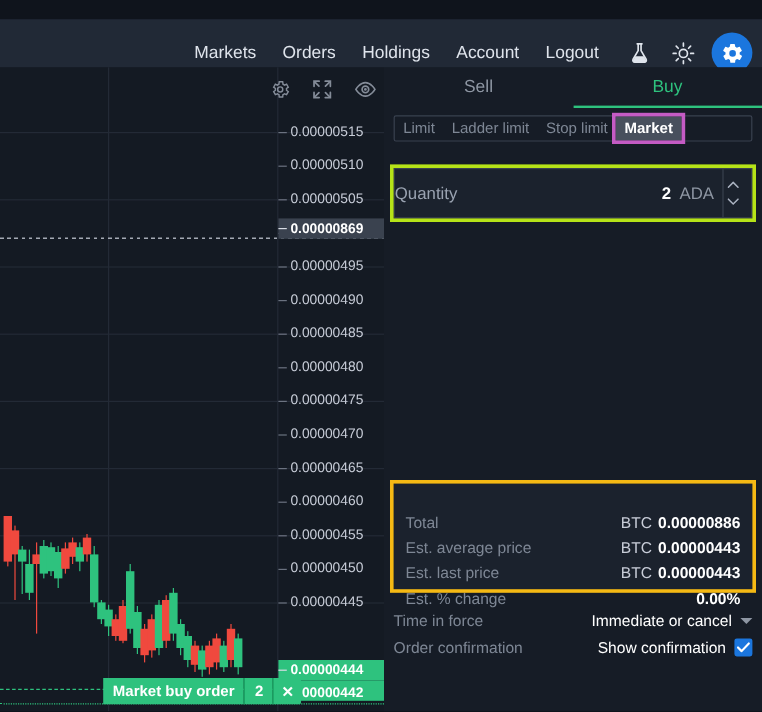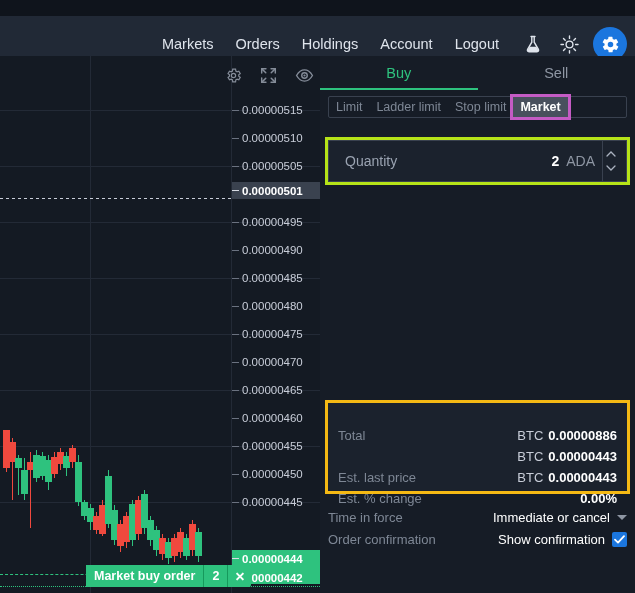--- a/index.html
+++ b/index.html
@@ -143,21 +143,21 @@
   }
   .ot-highlight { outline: 3px solid #c45bc4; }
 
   .qty-box {
     position: absolute; left: 8px; top: 84px;
     width: 299px; height: 42px;
     background: #1b222d; border: 1px solid #39414f;
     display: flex; align-items: center;
   }
   .qty-highlight { outline: 3px solid #b6e318; }
-  .qty-label { color: #9aa3b1; font-size: 14px; padding-left: 16px; }
+  .qty-label { color: #9aa3b1; font-size: 14px; padding-left: 0; }
   .qty-right {
     margin-left: auto; display: flex; align-items: center; gap: 7px;
     padding-right: 8px;
   }
   .qty-value { color: #ffffff; font-size: 14px; font-weight: bold; }
   .qty-unit { color: #8e96a3; font-size: 14px; }
   .stepper {
     width: 16px; height: 40px; display: flex; flex-direction: column;
     align-items: center; justify-content: center; gap: 8px;
     border-left: 1px solid #39414f; cursor: pointer;
@@ -470,38 +470,38 @@
           <span>0.00000450</span>
         </div>
         <div class="axis-tick" style="top: 438px;">
           <span class="dash"></span>
           <span>0.00000445</span>
         </div>
       </div>
     <div id="axis-tags">
         <div class="axis-tag grey" style="top: 126px;">
           <span class="dash"></span>
-          <span>0.00000501</span>
+          <span>0.00000869</span>
         </div>
         <div class="axis-tag green" style="top: 494px;">
           <span class="dash"></span>
           <span>0.00000444</span>
         </div>
         <div class="axis-tag green" style="top: 511px; align-items: flex-end;">
           <span class="dash"></span>
           <span>0.00000442</span>
         </div>
       </div>
   </div>
 
   <div class="panel">
 
     <div class="bs-tabs">
+      <div class="bs-tab sell">Sell</div>
       <div class="bs-tab buy active">Buy</div>
-      <div class="bs-tab sell">Sell</div>
     </div>
 
     <div class="ot-row">
       <div class="ot-item">Limit</div>
       <div class="ot-item">Ladder limit</div>
       <div class="ot-item">Stop limit</div>
       <div class="ot-item selected ot-highlight">Market</div>
     </div>
 
     <div class="qty-box qty-highlight">
@@ -519,20 +519,21 @@
         </span>
       </span>
     </div>
 
     <div class="totals totals-highlight">
       <div class="tot-row">
         <span class="tot-label">Total</span>
         <span class="tot-val"><span class="tot-cur">BTC</span><span>0.00000886</span></span>
       </div>
       <div class="tot-row">
+        <span class="tot-label">Est. average price</span>
         <span class="tot-val"><span class="tot-cur">BTC</span><span>0.00000443</span></span>
       </div>
       <div class="tot-row">
         <span class="tot-label">Est. last price</span>
         <span class="tot-val"><span class="tot-cur">BTC</span><span>0.00000443</span></span>
       </div>
       <div class="tot-row">
         <span class="tot-label">Est. % change</span>
         <span class="tot-val">0.00%</span>
       </div>

